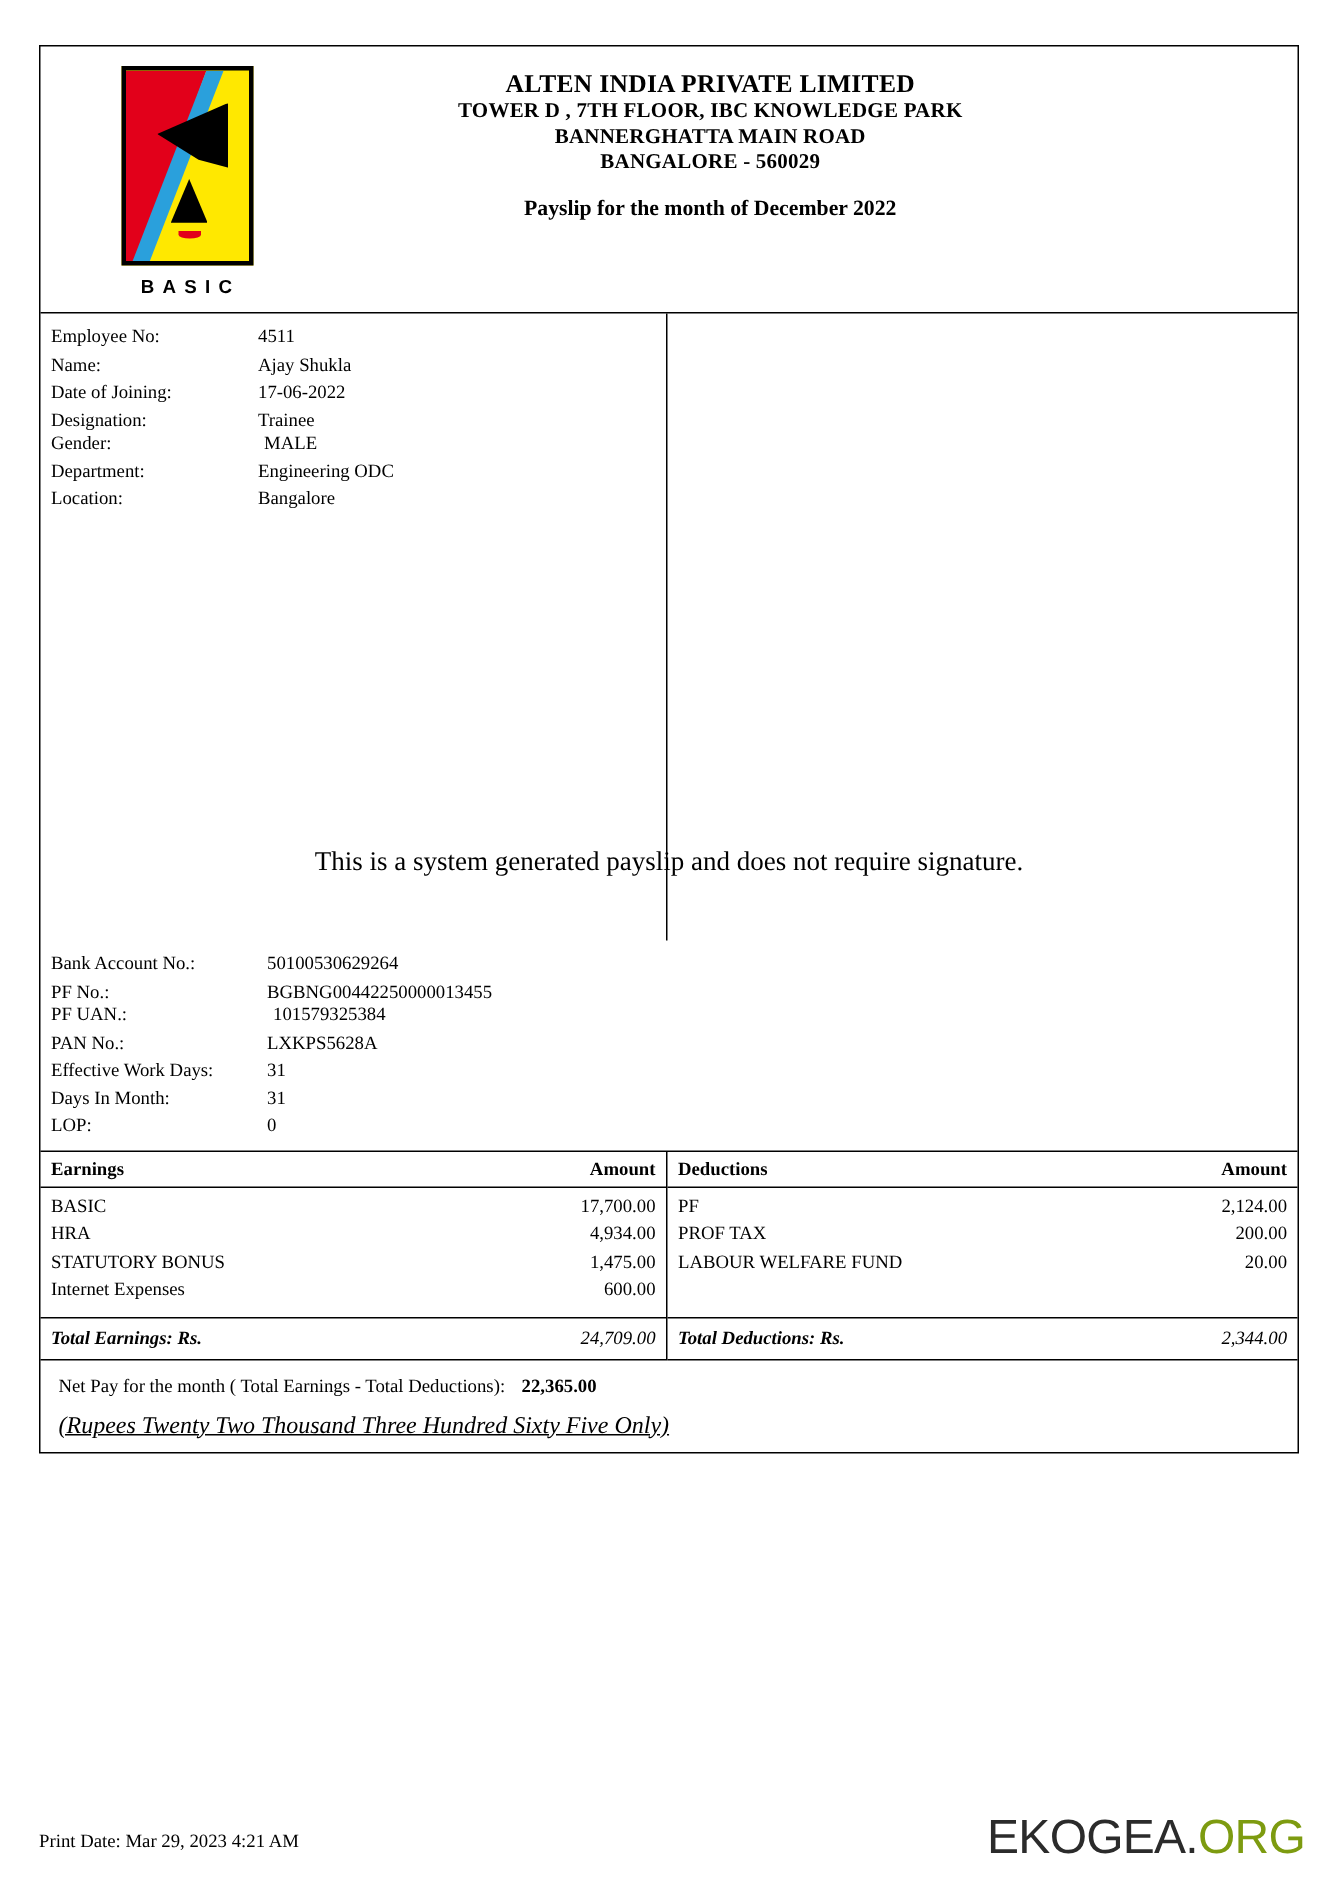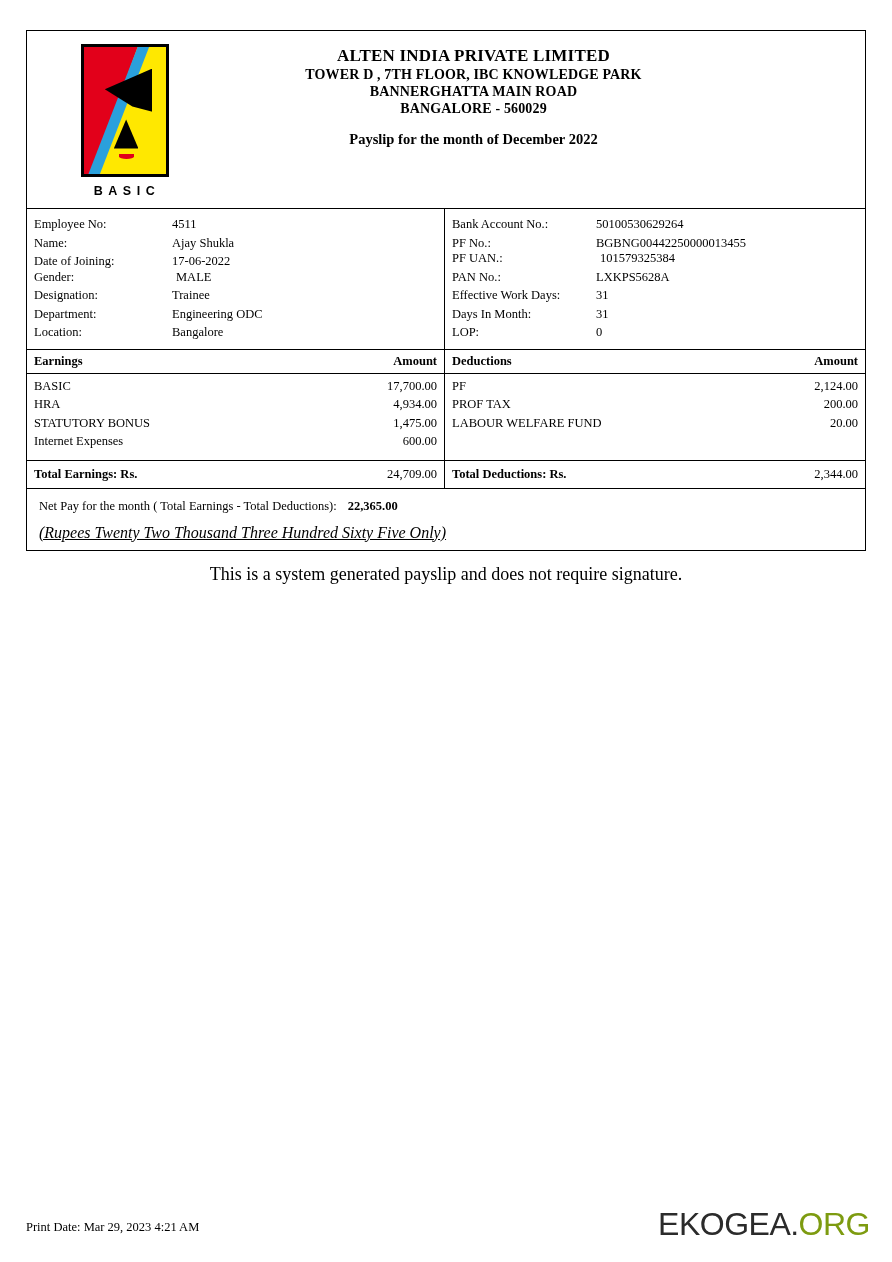--- a/index.html
+++ b/index.html
@@ -129,20 +129,21 @@
   .payslip-month {
     margin-top: 14px;
     font-size: 14.5px;
     font-weight: bold;
   }
 
   
   .info-band {
     display: flex;
     border-bottom: 1.5px solid #000;
+    flex-direction: column;
   }
   .info-col {
     box-sizing: border-box;
     padding: 6px 0 7px 0;
   }
   .info-col.left {
     width: 418px;
     flex: 0 0 418px;
     border-right: 1.5px solid #000;
     padding-left: 7px;
@@ -201,20 +202,21 @@
     line-height: 1.0;
     padding: 3px 0;
   }
   .ed-total {
     display: flex;
     justify-content: space-between;
     font-size: 12.5px;
     padding: 6px 7px 6px 7px;
     border-top: 1.5px solid #000;
     border-bottom: 1.5px solid #000;
+    font-style: italic;
   }
   .ed-total .lbl { font-weight: bold; }
 
   
   .net-band { padding: 7px 0 8px 0; }
   .net-line {
     font-size: 12.5px;
     padding: 3px 0 3px 12px;
   }
   .net-amount {
@@ -293,27 +295,27 @@
         <div class="info-value">4511</div>
       </div>
       <div class="info-row">
         <div class="info-label">Name:</div>
         <div class="info-value">Ajay Shukla</div>
       </div>
       <div class="info-row">
         <div class="info-label">Date of Joining:</div>
         <div class="info-value">17-06-2022</div>
       </div>
+      <div class="info-row">
+        <div class="info-label">Designation:</div>
+        <div class="info-value">Trainee</div>
+      </div>
       <div class="info-row tight">
         <div class="info-label">Gender:</div>
         <div class="info-value indent">MALE</div>
-      </div>
-      <div class="info-row">
-        <div class="info-label">Designation:</div>
-        <div class="info-value">Trainee</div>
       </div>
       <div class="info-row">
         <div class="info-label">Department:</div>
         <div class="info-value">Engineering ODC</div>
       </div>
       <div class="info-row">
         <div class="info-label">Location:</div>
         <div class="info-value">Bangalore</div>
       </div>
     </div>

